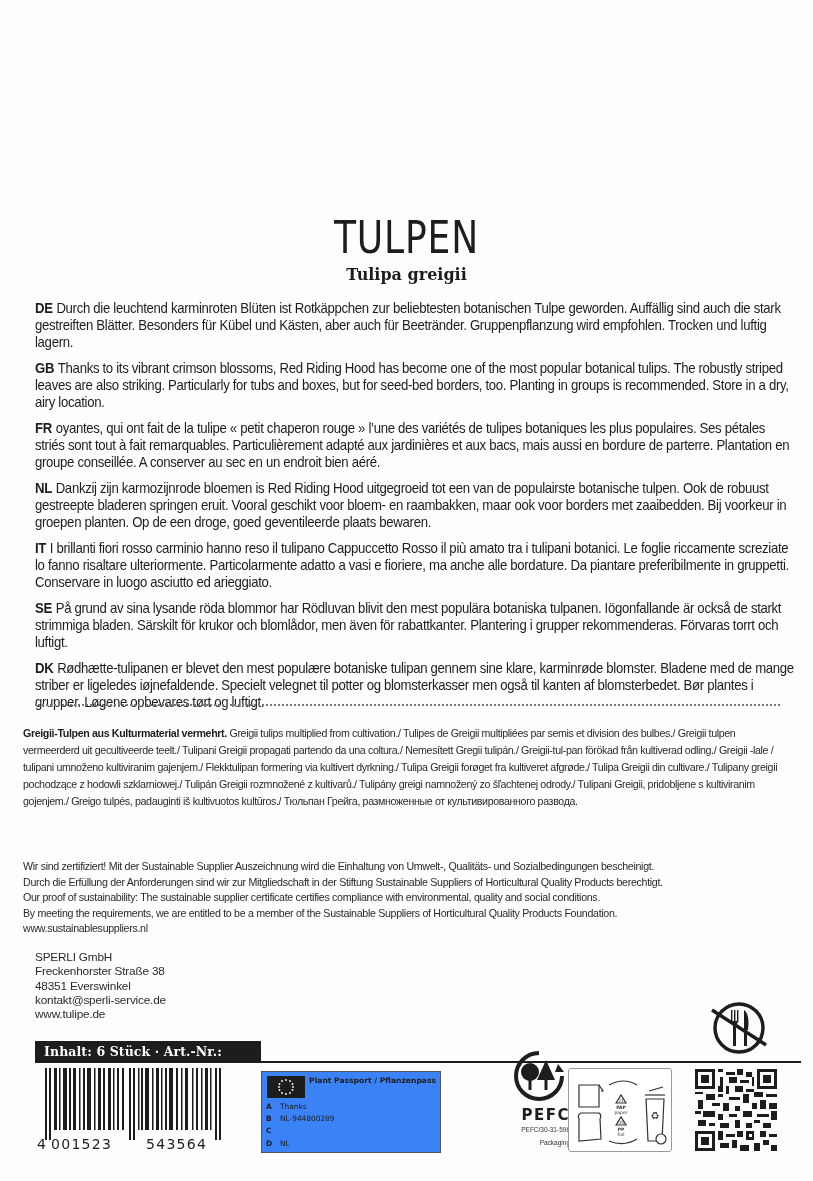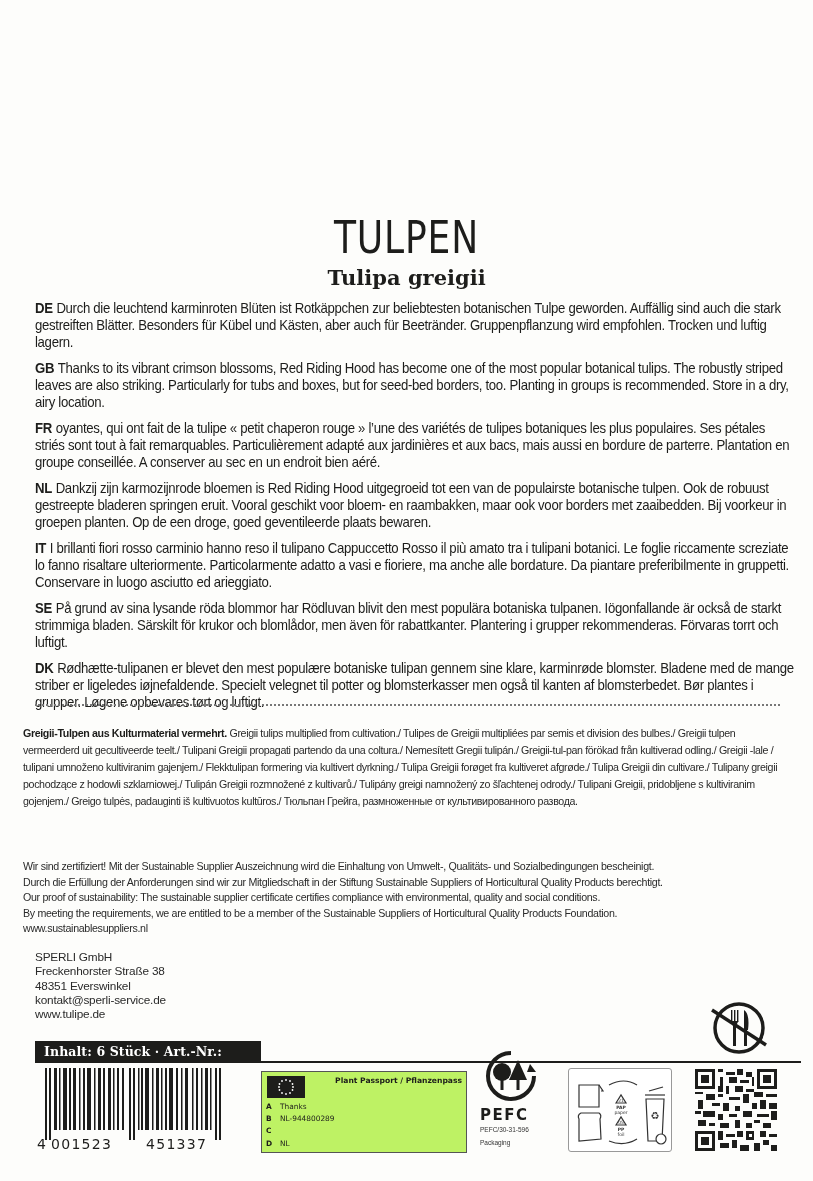--- a/index.html
+++ b/index.html
@@ -9,21 +9,21 @@
   .title {
     position: absolute; left: 0; width: 813px; top: 212px;
     text-align: center; font-family: "DejaVu Sans", sans-serif;
     font-size: 44px; font-weight: normal; letter-spacing: 1px;
     transform: scaleX(0.82); transform-origin: center;
     color: #1d1d1b;
   }
   .subtitle {
     position: absolute; left: 0; width: 813px; top: 265px;
     text-align: center; font-family: "DejaVu Serif", serif;
-    font-size: 21px; font-weight: bold; color: #1d1d1b;
+    font-size: 16px; font-weight: bold; color: #1d1d1b;
   }
 
   .desc {
     position: absolute; left: 35px; top: 300px; width: 760px;
     font-family: "Liberation Sans", sans-serif;
     font-size: 14.2px; line-height: 17px; letter-spacing: -0.35px;
     transform: scaleX(0.93); transform-origin: left top;
     width: 817px;
   }
   .desc p { margin-bottom: 9px; }
@@ -68,36 +68,36 @@
   .barcode svg { display: block; }
   .barcode-digits {
     position: absolute; left: 0; top: 68px; width: 200px;
     font-family: "DejaVu Sans", sans-serif; font-size: 14px; letter-spacing: 1.3px; color: #1d1d1b;
   }
   .barcode-digits .first { position: absolute; left: 2px; }
   .barcode-digits .left  { position: absolute; left: 16px; text-align: center; }
   .barcode-digits .right { position: absolute; left: 111px; }
 
   .passport {
-    position: absolute; left: 261px; top: 1071px; width: 206px; height: 82px;
-    border: 1.5px solid #555; background: #bef264;
+    position: absolute; left: 261px; top: 1071px; width: 180px; height: 82px;
+    border: 1.5px solid #555; background: #3b82f6;
     font-family: "DejaVu Sans", sans-serif;
   }
   .passport .flag {
     position: absolute; left: 5px; top: 4px; width: 38px; height: 22px; background: #1d1d1b;
   }
   .passport .pp-title {
     position: absolute; right: 4px; top: 4px; font-size: 7.6px; font-weight: bold; color: #1d1d1b;
   }
   .passport .rows { position: absolute; left: 4px; top: 29px; font-size: 7.4px; line-height: 12.2px; }
   .passport .row { display: flex; }
   .passport .row .k { width: 14px; font-weight: bold; }
 
   .pefc {
-    position: absolute; left: 480px; top: 1050px; width: 75px; height: 105px; text-align: left;
+    position: absolute; left: 495px; top: 1050px; width: 75px; height: 105px; text-align: right;
   }
   .pefc .logo-text {
     font-family: "DejaVu Sans", sans-serif; font-weight: bold; font-size: 15px; letter-spacing: 1.5px;
     margin-top: 0px; color: #1d1d1b;
   }
   .pefc .code { font-size: 6.5px; color: #333; margin-top: 2px; }
   .pefc .pack { font-size: 6.5px; color: #333; margin-top: 6px; }
 
   .recycle {
     position: absolute; left: 568px; top: 1068px; width: 104px; height: 84px;
@@ -188,21 +188,21 @@
         <rect x="166" y="0" width="1.5" height="62"></rect>
       <rect x="170" y="0" width="3" height="62"></rect>
         <rect x="175" y="0" width="1.5" height="62"></rect>
       <rect x="180" y="0" width="2" height="72"></rect>
         <rect x="184" y="0" width="2" height="72"></rect>
     </g>
   </svg>
   <div class="barcode-digits">
     <span class="first">4</span>
     <span class="left">001523</span>
-    <span class="right">451337</span>
+    <span class="right">543564</span>
   </div>
 </div>
 
 <div class="passport">
   <div class="flag">
     <svg width="38" height="22" viewBox="0 0 38 22">
       <g fill="#fff">
         <circle cx="19" cy="4" r="0.9"></circle>
           <circle cx="23" cy="5" r="0.9"></circle>
           <circle cx="25.5" cy="8" r="0.9"></circle>

